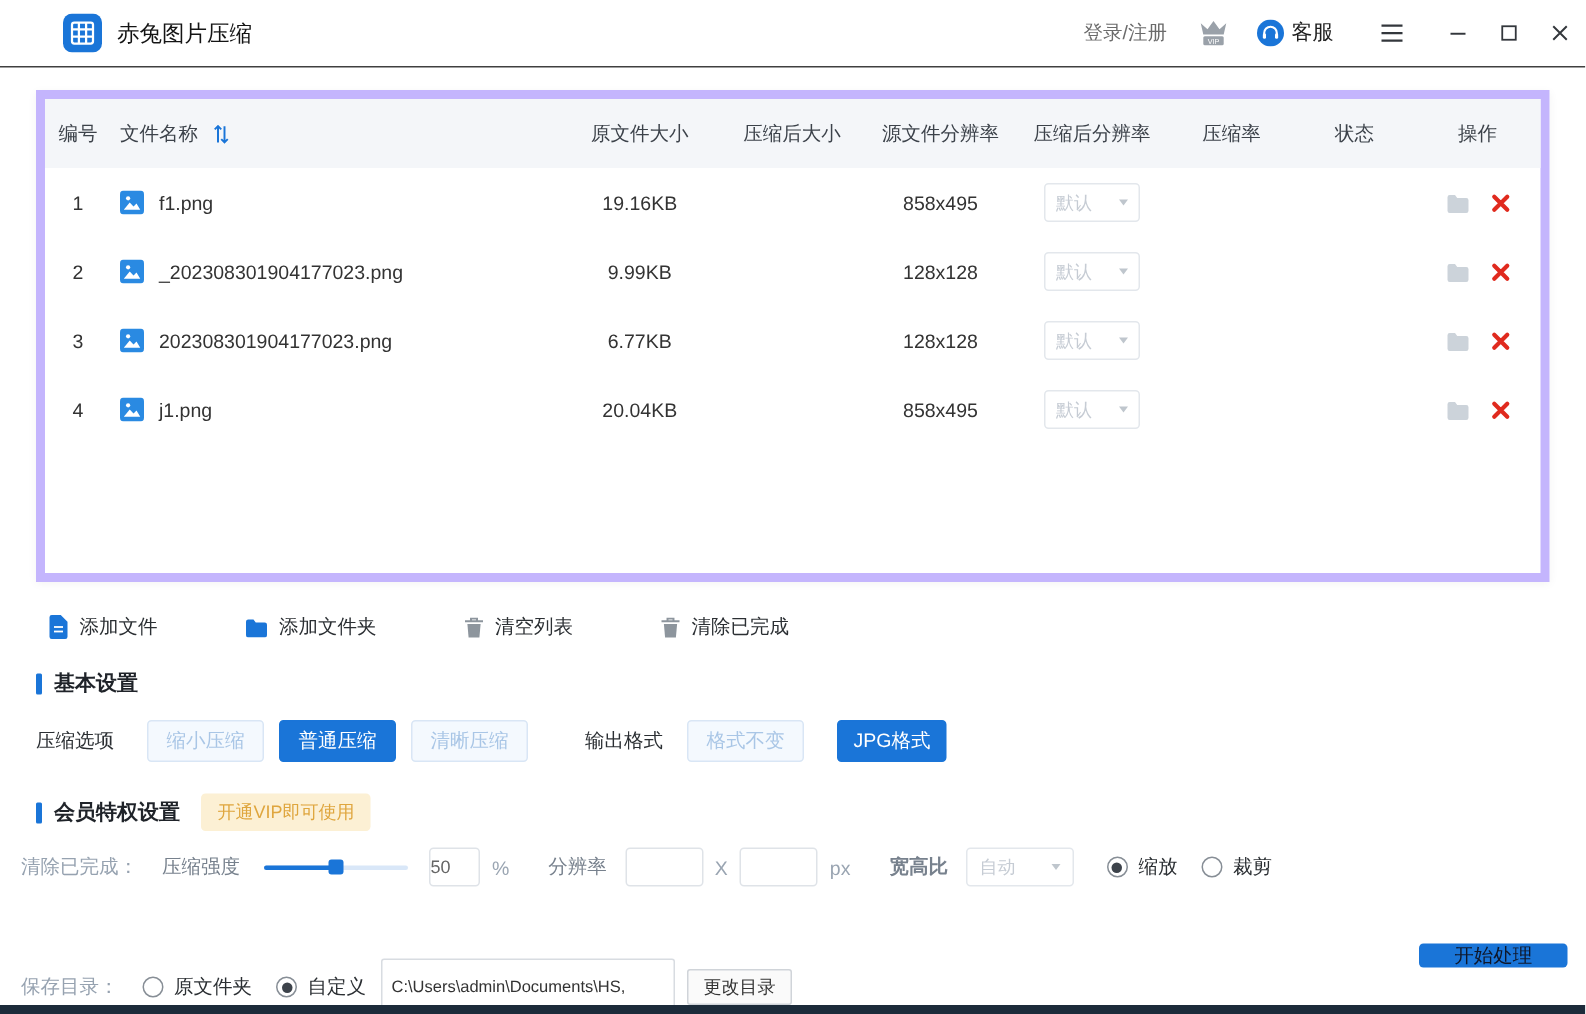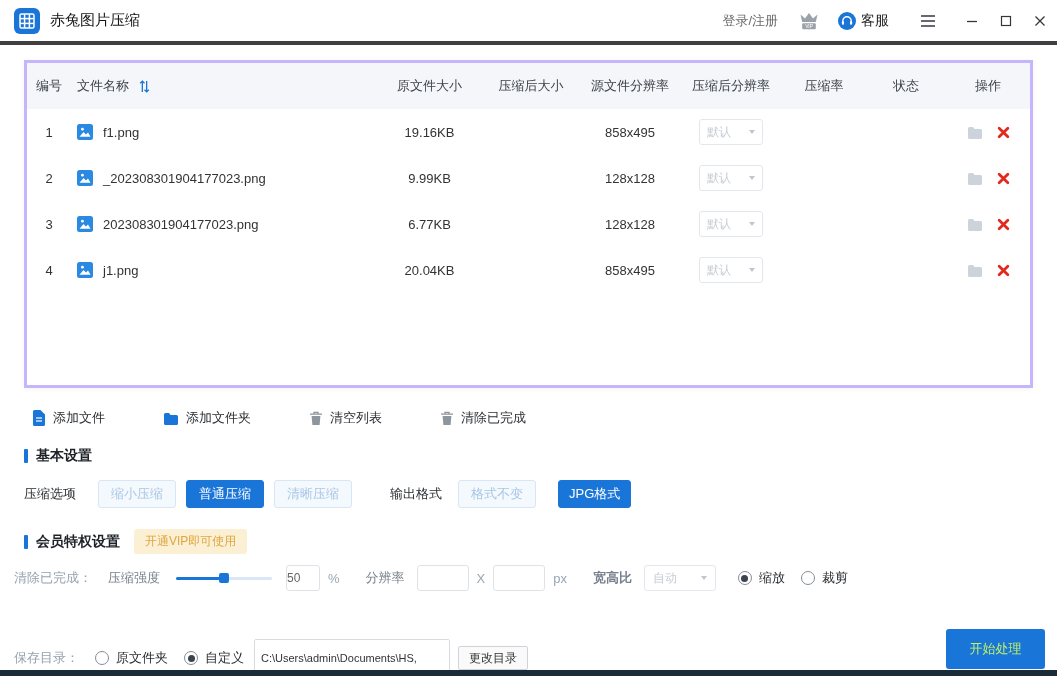--- a/index.html
+++ b/index.html
@@ -1,32 +1,32 @@
 <!DOCTYPE html>
 <html><head>
 <meta charset="utf-8">
 <style>
   * { margin:0; padding:0; box-sizing:border-box; }
   html,body { width:1057px; height:676px; }
   body { font-family:"Liberation Sans","DejaVu Sans",sans-serif; background:#fff; overflow:hidden; }
   .window { position:relative; width:1057px; height:676px; background:#fff; overflow:hidden; }
 
   
-  .titlebar { height:45px; display:flex; align-items:center; padding-left:14px; border-bottom:4px solid #404040; }
+  .titlebar { height:45px; display:flex; align-items:center; padding-left:42px; border-bottom:1px solid #404040; }
   .logo { width:26px; height:26px; flex:0 0 auto; }
   .app-title { font-size:15px; color:#141414; margin-left:10px; font-weight:500; }
   .titlebar-right { margin-left:auto; display:flex; align-items:center; height:100%; }
   .login { font-size:13px; color:#6b6b6b; margin-right:18px; cursor:pointer; }
   .vip-box { display:flex; align-items:center; margin-right:16px; cursor:pointer; }
   .service { display:flex; align-items:center; gap:5px; margin-right:22px; font-size:14px; color:#1e1e1e; cursor:pointer; }
   .win-btn { width:34px; height:45px; display:flex; align-items:center; justify-content:center; cursor:pointer; }
   .win-btn.menu { margin-right:10px; }
 
   
-  .table-card { position:absolute; left:24px; top:60px; width:1009px; height:328px; border:3px solid #c4b5fd; background:#fff; box-shadow:0 1px 6px rgba(0,0,0,0.05); }
+  .table-card { position:absolute; left:24px; top:60px; width:1009px; height:328px; border:6px solid #c4b5fd; background:#fff; box-shadow:0 1px 6px rgba(0,0,0,0.05); }
   .thead { display:flex; height:46px; background:#f4f6f9; align-items:center; font-size:13px; color:#3c424a; }
   .trow { display:flex; height:46px; align-items:center; font-size:13px; color:#333; }
   .th, .td { text-align:center; }
   .c1 { width:44px; }
   .c2 { flex:1; text-align:left; padding-left:6px; display:flex; align-items:center; gap:10px; }
   .c3 { width:105px; } .c4 { width:98px; } .c5 { width:100px; } .c6 { width:102px; }
   .c7 { width:84px; } .c8 { width:80px; } .c9 { width:84px; }
   .td.c9 { display:flex; align-items:center; justify-content:center; gap:14px; }
   .mini-select { width:64px; height:26px; border:1px solid #e3e7ec; border-radius:3px; display:flex; align-items:center; justify-content:space-between; padding:0 7px; color:#c6ccd4; font-size:12px; background:#fff; margin:0 auto; cursor:pointer; }
   .caret { width:0; height:0; border-left:3.5px solid transparent; border-right:3.5px solid transparent; border-top:4px solid #bfc6cd; }
@@ -65,21 +65,21 @@
   .unit { color:#9aa5b2; margin:0 8px; }
   .fake-select { width:72px; height:26px; border:1px solid #e3e7ec; border-radius:3px; display:flex; align-items:center; justify-content:space-between; padding:0 8px; color:#c6ccd4; font-size:12px; background:#fff; cursor:pointer; }
   .radio { width:14px; height:14px; border:1px solid #878e96; border-radius:50%; position:relative; display:inline-block; flex:0 0 auto; cursor:pointer; background:#fff; }
   .radio.checked::after { content:""; position:absolute; inset:2.5px; background:#3d434b; border-radius:50%; }
   .radio-item { display:flex; align-items:center; gap:7px; color:#2b2f33; cursor:pointer; }
 
   
   .save-row { position:absolute; left:14px; top:639px; display:flex; align-items:center; font-size:13px; }
   .path-input { width:196px; height:38px; border:1px solid #d8dce1; border-radius:2px; font-size:11px; color:#333; padding:0 6px; font-family:inherit; margin-right:8px; }
   .chg-btn { height:24px; padding:0 10px; border:1px solid #d0d4d9; background:#fafafa; border-radius:2px; font-size:12px; color:#333; display:inline-flex; align-items:center; cursor:pointer; }
-  .start-btn { position:absolute; right:12px; top:629px; width:99px; height:40px; background:#1a75d8; color:#bef264; border:none; border-radius:3px; font-size:13px; display:flex; align-items:center; justify-content:center; cursor:pointer; font-family:inherit; }
+  .start-btn { position:absolute; right:12px; top:629px; width:99px; height:16px; background:#1a75d8; color:#0f172a; border:none; border-radius:3px; font-size:13px; display:flex; align-items:center; justify-content:center; cursor:pointer; font-family:inherit; }
 
   .bottom-strip { position:absolute; left:0; right:0; bottom:0; height:6px; background:#1c2b3a; }
 </style>
 </head>
 <body>
 
 <div class="window">
 
   <header class="titlebar">
     <span class="logo">

